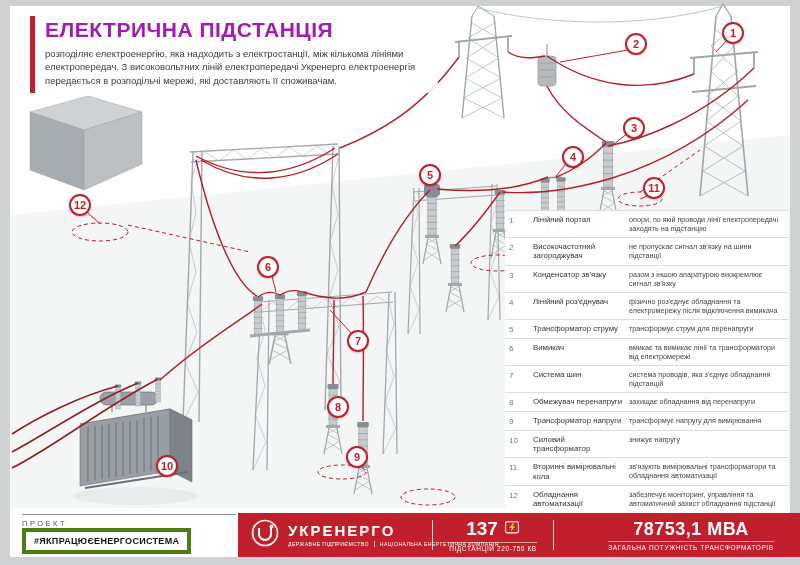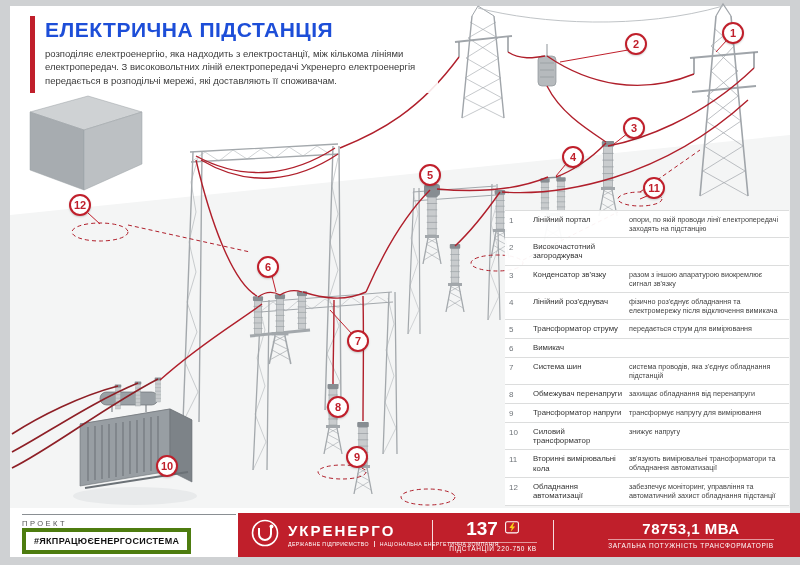--- a/index.html
+++ b/index.html
@@ -11,21 +11,21 @@
     overflow:hidden;
   }
   .page { position:absolute; left:10px; top:6px; width:780px; height:551px; background:#ffffff; }
   .scene { position:absolute; left:0; top:0; width:800px; height:565px; z-index:1; }
 
   .title-block {
     position:absolute; left:30px; top:16px; width:408px; z-index:3;
     border-left:5px solid #c01f2b; padding:2px 6px 6px 10px;
     background:rgba(255,255,255,0.88);
   }
-  .title-block h1 { color:#1d4ed8; font-size:21px; font-weight:bold; letter-spacing:0.5px; margin-bottom:5px; }
+  .title-block h1 { color:#a21caf; font-size:21px; font-weight:bold; letter-spacing:0.5px; margin-bottom:5px; }
   .title-block p { font-size:9.5px; font-weight:normal; color:#3a3a3a; line-height:1.42; }
 
   .legend {
     position:absolute; left:505px; top:210px; width:284px; z-index:4;
     background:rgba(255,255,255,0.95);
     border-top:1px solid #dcdddd;
   }
   .lrow { display:grid; grid-template-columns:18px 90px 1fr; gap:6px; padding:4px 4px; border-bottom:1px solid #dcdddd; align-items:start; }
   .lnum { font-size:8px; color:#6f7479; padding-top:1px; }
   .lname { font-size:7.8px; font-weight:normal; color:#333; line-height:1.2; }
@@ -51,21 +51,21 @@
   .logo-section { display:flex; align-items:center; gap:8px; padding:0 10px 0 12px; width:194px; flex:0 0 auto; }
   .brand { font-size:15px; font-weight:bold; letter-spacing:2px; line-height:1; }
   .brand-sub { font-size:5.2px; letter-spacing:0.4px; margin-top:3px; display:flex; align-items:center; gap:5px; white-space:nowrap; }
   .brand-sub .tick { width:1px; height:6px; background:rgba(255,255,255,0.8); }
   .vdiv { width:1px; height:30px; background:rgba(255,255,255,0.85); flex:0 0 auto; }
   .stat { display:flex; flex-direction:column; align-items:center; justify-content:center; text-align:center; }
   .stat-substations { width:120px; flex:0 0 auto; }
   .stat-capacity { flex:1 1 auto; }
   .stat-top { display:flex; align-items:center; justify-content:center; gap:6px; }
   .stat-value-lg { font-size:19px; font-weight:bold; line-height:1; }
-  .stat-value-md { font-size:15px; font-weight:bold; line-height:1; letter-spacing:0.5px; }
+  .stat-value-md { font-size:18px; font-weight:bold; line-height:1; letter-spacing:0.5px; }
   .stat-label { font-size:6.5px; letter-spacing:0.6px; margin-top:3px; border-top:1px solid rgba(255,255,255,0.55); padding-top:2px; }
 </style>
 </head>
 <body>
 
 <div class="page"></div>
 
 <svg class="scene" viewBox="0 0 800 565">
   <defs>
     <g id="insul">
@@ -255,39 +255,41 @@
 
 <div class="legend">
   <div class="lrow">
       <span class="lnum">1</span>
       <span class="lname">Лінійний портал</span>
       <span class="ldesc">опори, по якій проводи лінії електропередачі заходять на підстанцію</span>
     </div>
   <div class="lrow">
       <span class="lnum">2</span>
       <span class="lname">Високочастотний загороджувач</span>
+      <span class="ldesc">не пропускає сигнал зв'язку на шини підстанції</span>
     </div>
   <div class="lrow">
       <span class="lnum">3</span>
       <span class="lname">Конденсатор зв'язку</span>
       <span class="ldesc">разом з іншою апаратурою виокремлює сигнал зв'язку</span>
     </div>
   <div class="lrow">
       <span class="lnum">4</span>
       <span class="lname">Лінійний роз'єднувач</span>
       <span class="ldesc">фізично роз'єднує обладнання та електромережу після відключення вимикача</span>
     </div>
   <div class="lrow">
       <span class="lnum">5</span>
       <span class="lname">Трансформатор струму</span>
-      <span class="ldesc">передається струм для вимірювання</span>
+      <span class="ldesc">трансформує струм для перенапруги</span>
     </div>
   <div class="lrow">
       <span class="lnum">6</span>
       <span class="lname">Вимикач</span>
+      <span class="ldesc">вмикає та вимикає лінії та трансформатори від електромережі</span>
     </div>
   <div class="lrow">
       <span class="lnum">7</span>
       <span class="lname">Система шин</span>
       <span class="ldesc">система проводів, яка з'єднує обладнання підстанцій</span>
     </div>
   <div class="lrow">
       <span class="lnum">8</span>
       <span class="lname">Обмежувач перенапруги</span>
       <span class="ldesc">захищає обладнання від перенапруги</span>

